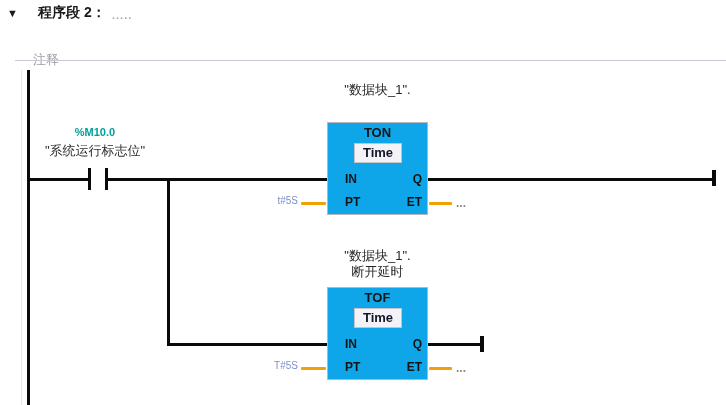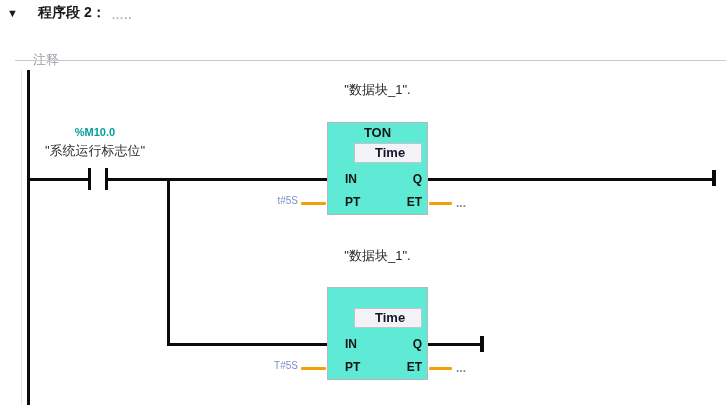--- a/index.html
+++ b/index.html
@@ -23,27 +23,27 @@
   .pwire{position:absolute;height:2.5px;background:#f2a007;border-radius:1px;}
 
   
   .operand-addr{position:absolute;left:25px;top:126px;width:140px;text-align:center;
     font-size:11px;font-weight:bold;color:#00a09b;}
   .operand-name{position:absolute;left:25px;top:142px;width:140px;text-align:center;
     font-size:13px;color:#2e2e2e;}
   .inst-line{position:absolute;left:302px;width:151px;text-align:center;font-size:13px;color:#262626;}
 
   
-  .fblock{position:absolute;left:327px;width:101px;height:93px;background:#5eead4;
+  .fblock{position:absolute;left:327px;width:101px;height:93px;background:#0ea5e9;
     border:1px solid #b6b6c0;box-sizing:border-box;}
   .fblock .btype{position:absolute;left:0;top:2px;width:100%;text-align:center;
     font-size:13px;font-weight:bold;color:#141414;}
   .fblock .dtype{position:absolute;left:26px;top:20px;width:46px;height:18px;line-height:18px;
-    text-align:left;background:#f3f3f7;border:1px solid #c3c3cd;
-    font-size:13px;font-weight:bold;color:#14142a;cursor:pointer;padding-left:20px;}
+    text-align:center;background:#f3f3f7;border:1px solid #c3c3cd;
+    font-size:13px;font-weight:bold;color:#14142a;cursor:pointer;}
   .pin{position:absolute;font-size:12px;font-weight:bold;color:#141414;padding-left:12px;}
   .pin.l{left:5px;}
   .pin.r{right:5px;}
   .pin.row1{top:49px;}
   .pin.row2{top:72px;}
 
   .pt-val{position:absolute;left:238px;width:60px;text-align:right;
     font-size:10px;color:#7d8dc8;}
   .et-val{position:absolute;left:456px;font-size:12px;font-weight:bold;color:#8a8a8a;}
 </style>
@@ -85,22 +85,24 @@
 
   <div class="pt-val" style="top:195px;">t#5S</div>
   <div class="pwire" style="left:301px;top:202px;width:25px;"></div>
   <div class="pwire" style="left:429px;top:202px;width:23px;"></div>
   <div class="et-val" style="top:196px;">...</div>
 
   <div class="wire-h" style="left:428px;top:178px;width:286px;"></div>
   <div class="tick" style="left:712px;top:170px;"></div>
 
   <div class="inst-line" style="top:247px;">"数据块_1".</div>
+  <div class="inst-line" style="top:263px;">断开延时</div>
 
   <div class="fblock" style="top:287px;">
+    <div class="btype">TOF</div>
     <div class="dtype">Time</div>
     <span class="pin l row1">IN</span>
     <span class="pin r row1">Q</span>
     <span class="pin l row2">PT</span>
     <span class="pin r row2">ET</span>
   </div>
 
   <div class="pt-val" style="top:360px;">T#5S</div>
   <div class="pwire" style="left:301px;top:367px;width:25px;"></div>
   <div class="pwire" style="left:429px;top:367px;width:23px;"></div>

